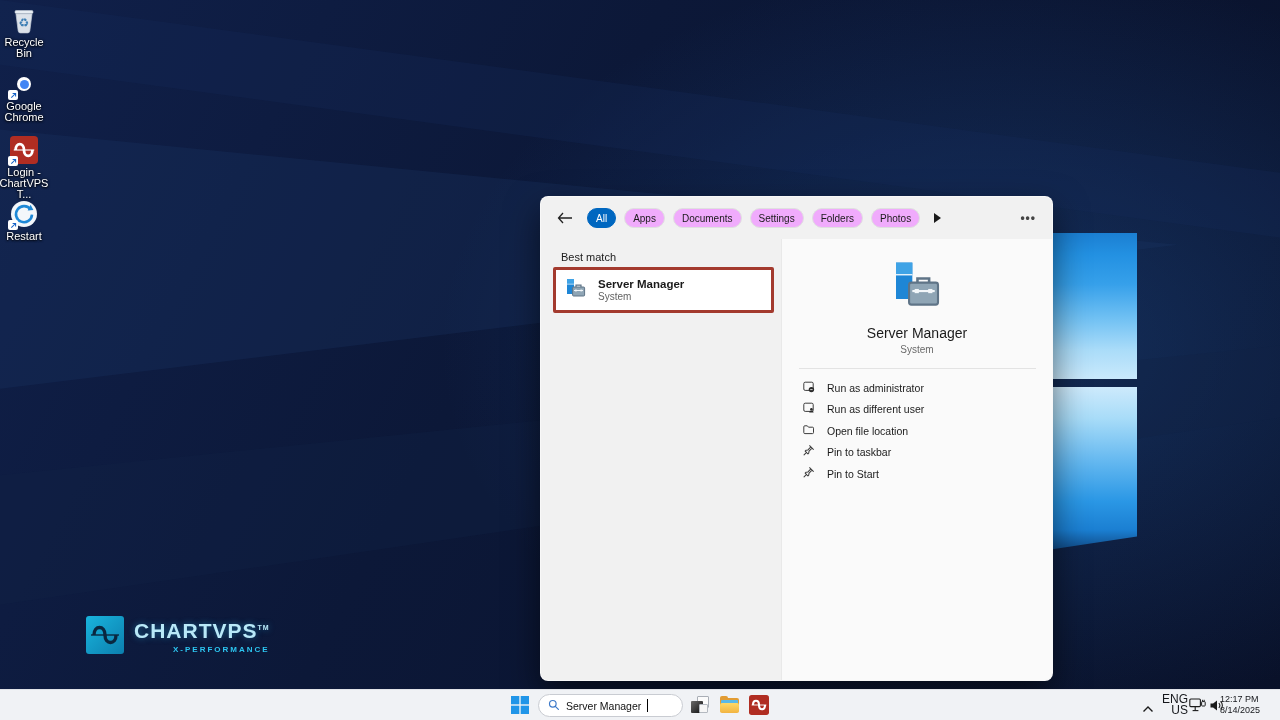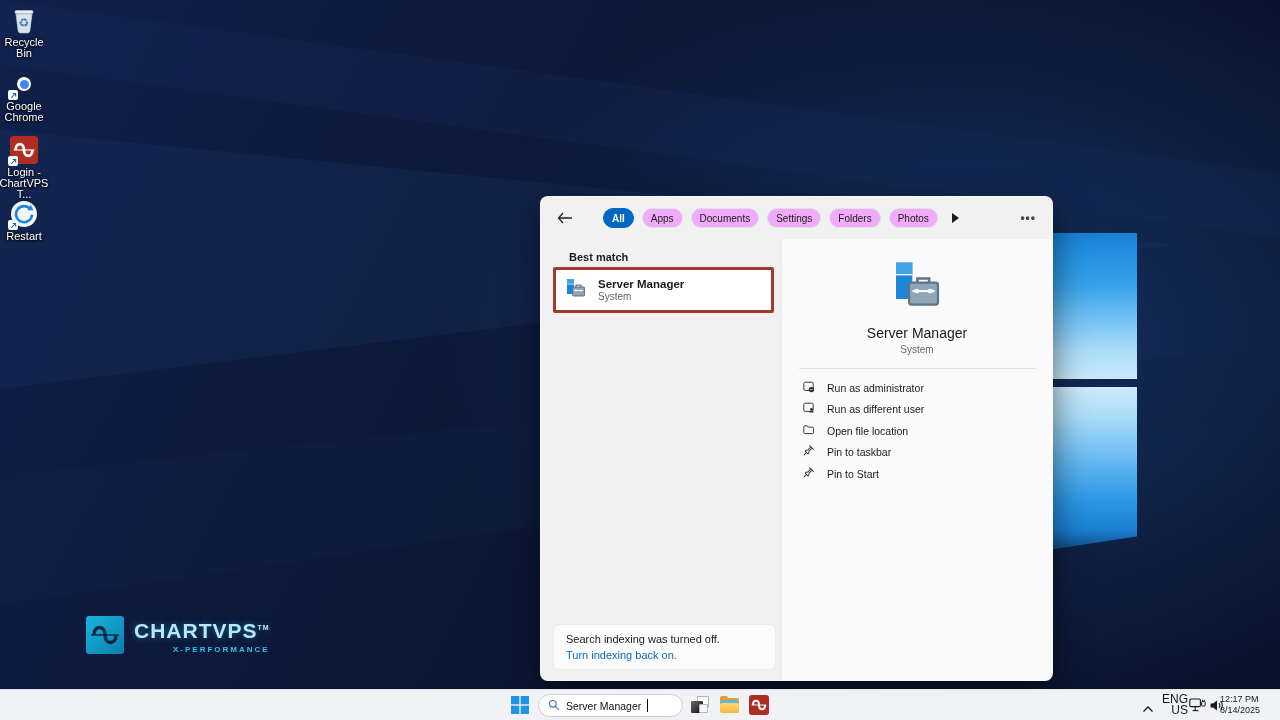--- a/index.html
+++ b/index.html
@@ -43,26 +43,26 @@
   .wm-brand sup { font-size:7px; color:#b9e9f8; }
   .wm-tag { color:#2cc5f0; font-size:8px; font-weight:bold; letter-spacing:2px; margin-top:2px; }
   
   .panel { position:absolute; left:540px; top:196px; width:513px; height:485px;
     background:#f1f1f1; border-radius:8px; box-shadow:0 14px 34px rgba(0,0,0,.55);
     border:1px solid rgba(255,255,255,.5); }
   .tabs { position:absolute; left:0; top:0; right:0; height:42px; display:flex; align-items:center; padding:0 16px; gap:8px; }
   .back-btn { width:18px; height:18px; margin-right:4px; display:flex; align-items:center; cursor:pointer; }
   .tab { height:20px; padding:0 8px; border-radius:11px; background:#f0abfc; border:1px solid #e0e0e0;
     font-size:10px; color:#1b1b1b; display:flex; align-items:center; cursor:pointer; white-space:nowrap; }
-  .tab.active { background:#0067c0; border-color:#0067c0; color:#fff; font-weight:bold;margin-left:16px; }
+  .tab.active { background:#0067c0; border-color:#0067c0; color:#fff; font-weight:normal; }
   .more-arrow { margin-left:6px; width:0; height:0; border-left:7px solid #1b1b1b;
     border-top:5px solid transparent; border-bottom:5px solid transparent; cursor:pointer; }
   .ellipsis { margin-left:auto; color:#444; font-size:12px; font-weight:bold; letter-spacing:1px; cursor:pointer; }
   .left-col { position:absolute; left:0; top:42px; width:240px; bottom:0; }
-  .section-title { margin:12px 0 0 28px; font-size:11px; font-weight:bold; color:#1b1b1b; }
+  .section-title { margin:12px 0 0 20px; font-size:11px; font-weight:normal; color:#1b1b1b; }
   .best-row { position:absolute; left:12px; top:28px; width:221px; height:46px;
     border:3px solid #a33a2e; background:#fff; border-radius:2px;
     display:flex; align-items:center; gap:10px; padding:0 8px; cursor:pointer; }
   .best-title { font-size:11.5px; font-weight:bold; color:#1b1b1b; line-height:14px; }
   .best-sub { font-size:10px; color:#636363; line-height:12px; }
   .notice { position:absolute; left:12px; top:385px; width:223px; background:#fbfbfb;
     border:1px solid #ececec; border-radius:6px; padding:7px 12px; }
   .notice-text { font-size:11px; color:#1b1b1b; line-height:14px; }
   .notice-link { font-size:11px; color:#0a6cc4; line-height:14px; margin-top:2px; cursor:pointer; }
   .right-col { position:absolute; left:240px; top:42px; right:0; bottom:0; background:#fafafa;
@@ -206,24 +206,20 @@
             <rect x="11" y="13.6" width="1.8" height="1.8" fill="#f2f6f9"></rect>
             <rect x="16.4" y="13.6" width="1.8" height="1.8" fill="#f2f6f9"></rect>
           </svg>
         </span>
         <span>
           <div class="best-title">Server Manager</div>
           <div class="best-sub">System</div>
         </span>
       </div>
 
-      <div class="notice">
-        <div class="notice-text">Search indexing was turned off.</div>
-        <div class="notice-link">Turn indexing back on.</div>
-      </div>
     </div>
 
     <div class="right-col">
       <span class="detail-icon">
         <svg width="56" height="56" viewBox="0 0 24 24">
           <rect x="3" y="2.4" width="7" height="15.6" fill="#1e86d6"></rect>
           <rect x="3" y="2.4" width="7" height="5" fill="#3fa3e6"></rect>
           <line x1="3" y1="7.6" x2="10" y2="7.6" stroke="#eaf5fc" stroke-width="0.6"></line>
           <rect x="8.6" y="11" width="12.4" height="9.4" rx="1" fill="#8fa5b5" stroke="#5f7487" stroke-width="0.9"></rect>
           <path d="M12.2 11 v-1.8 h5 V11" fill="none" stroke="#5f7487" stroke-width="1.1"></path>

